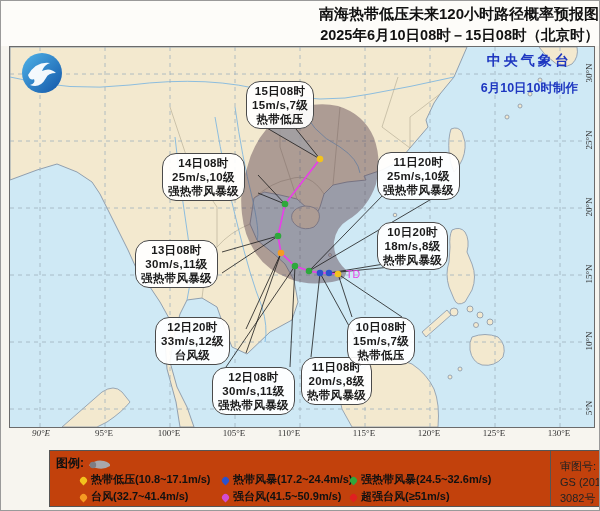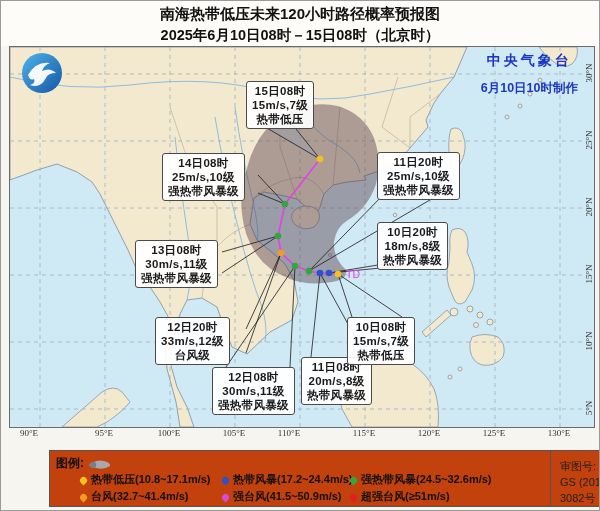--- a/index.html
+++ b/index.html
@@ -1,32 +1,32 @@
 <!DOCTYPE html>
 <html><head>
 <meta charset="utf-8">
 <style>
   html,body{margin:0;padding:0;background:#e8e8e8;}
   .page{position:relative;width:600px;height:511px;background:#f7f5ef;border:1px solid #9a9a9a;
         box-sizing:border-box;font-family:"Liberation Sans",sans-serif;overflow:hidden;}
-  .titlebar{position:absolute;left:0;top:0;width:100%;height:45px;background:#fdfcf9;text-align:center;}
+  .titlebar{position:absolute;left:0;top:0;width:100%;height:45px;background:#fdfcf9;text-align:right;}
   .title-l1{display:block;padding-top:4px;font-size:15px;font-weight:700;color:#111;}
   .title-l2{display:block;padding-top:2px;font-size:14.5px;font-weight:700;color:#111;}
   .map-area{position:absolute;left:8px;top:45px;width:584px;height:380px;background:#cfe9f5;
             border:1.5px solid #6b6b6b;box-sizing:content-box;overflow:hidden;}
   #map-svg{position:absolute;left:0;top:0;}
   .coast{fill:#f3e9cf;stroke:#8796a8;stroke-width:0.9;stroke-linejoin:round;}
   .river{fill:none;stroke:#7ab5e0;stroke-width:1;opacity:.85;}
   .border-line{fill:none;stroke:#b3aa93;stroke-width:0.7;opacity:.9;}
   .isl{fill:#f3e9cf;stroke:#8796a8;stroke-width:0.8;}
   .logo{position:absolute;left:10px;top:4px;}
   .agency{position:absolute;right:16px;top:5px;text-align:center;color:#1d36c0;z-index:5;}
   .agency-name{display:block;font-size:14px;font-weight:700;letter-spacing:3px;}
   .agency-issued{display:block;font-size:12.5px;font-weight:700;margin-top:10px;}
-  .callout{position:absolute;background:rgba(255,255,255,.93);border:1.5px solid #4a4a4a;border-radius:3px;
+  .callout{position:absolute;background:rgba(255,255,255,.93);border:1.5px solid #4a4a4a;border-radius:14px;
            padding:2px 5px;text-align:center;z-index:4;white-space:nowrap;}
   .callout span{display:block;font-size:11.5px;line-height:14px;font-weight:700;color:#1a1a1a;letter-spacing:.3px;}
   .td-label{position:absolute;font-size:10.5px;font-weight:400;z-index:4;}
   .lon-label{position:absolute;top:427px;transform:translateX(-50%);font-family:"Liberation Serif",serif;
              font-size:9px;color:#333;}
   .lat-label{position:absolute;left:588px;transform:translate(-50%,-50%) rotate(-90deg);
              font-family:"Liberation Serif",serif;font-size:9px;color:#333;white-space:nowrap;}
   .legend{position:absolute;left:8px;top:449px;width:572px;height:57px;background:#c2410c;
           border:1.5px solid #555;box-sizing:border-box;margin-left:40px;}
   .legend-label{position:absolute;left:6px;top:4px;font-size:12px;font-weight:700;color:#111;}
@@ -208,21 +208,21 @@
         <div class="callout" style="left: 337px; top: 270px;">
           <span>10日08时</span>
           <span>15m/s,7级</span>
           <span>热带低压</span>
         </div>
       </div>
     <div id="td-label" class="td-label" style="color: rgb(233, 62, 233); left: 336px; top: 221px;">TD</div>
   </div>
 
   <div id="lon-axis">
-      <span class="lon-label" style="left: 28px;">90°E</span>
+      <span class="lon-label" style="left: 40px; font-style: italic;">90°E</span>
       <span class="lon-label" style="left: 103px;">95°E</span>
       <span class="lon-label" style="left: 168px;">100°E</span>
       <span class="lon-label" style="left: 233px;">105°E</span>
       <span class="lon-label" style="left: 288px;">110°E</span>
       <span class="lon-label" style="left: 363px;">115°E</span>
       <span class="lon-label" style="left: 428px;">120°E</span>
       <span class="lon-label" style="left: 493px;">125°E</span>
       <span class="lon-label" style="left: 558px;">130°E</span>
     </div>
   <div id="lat-axis">

